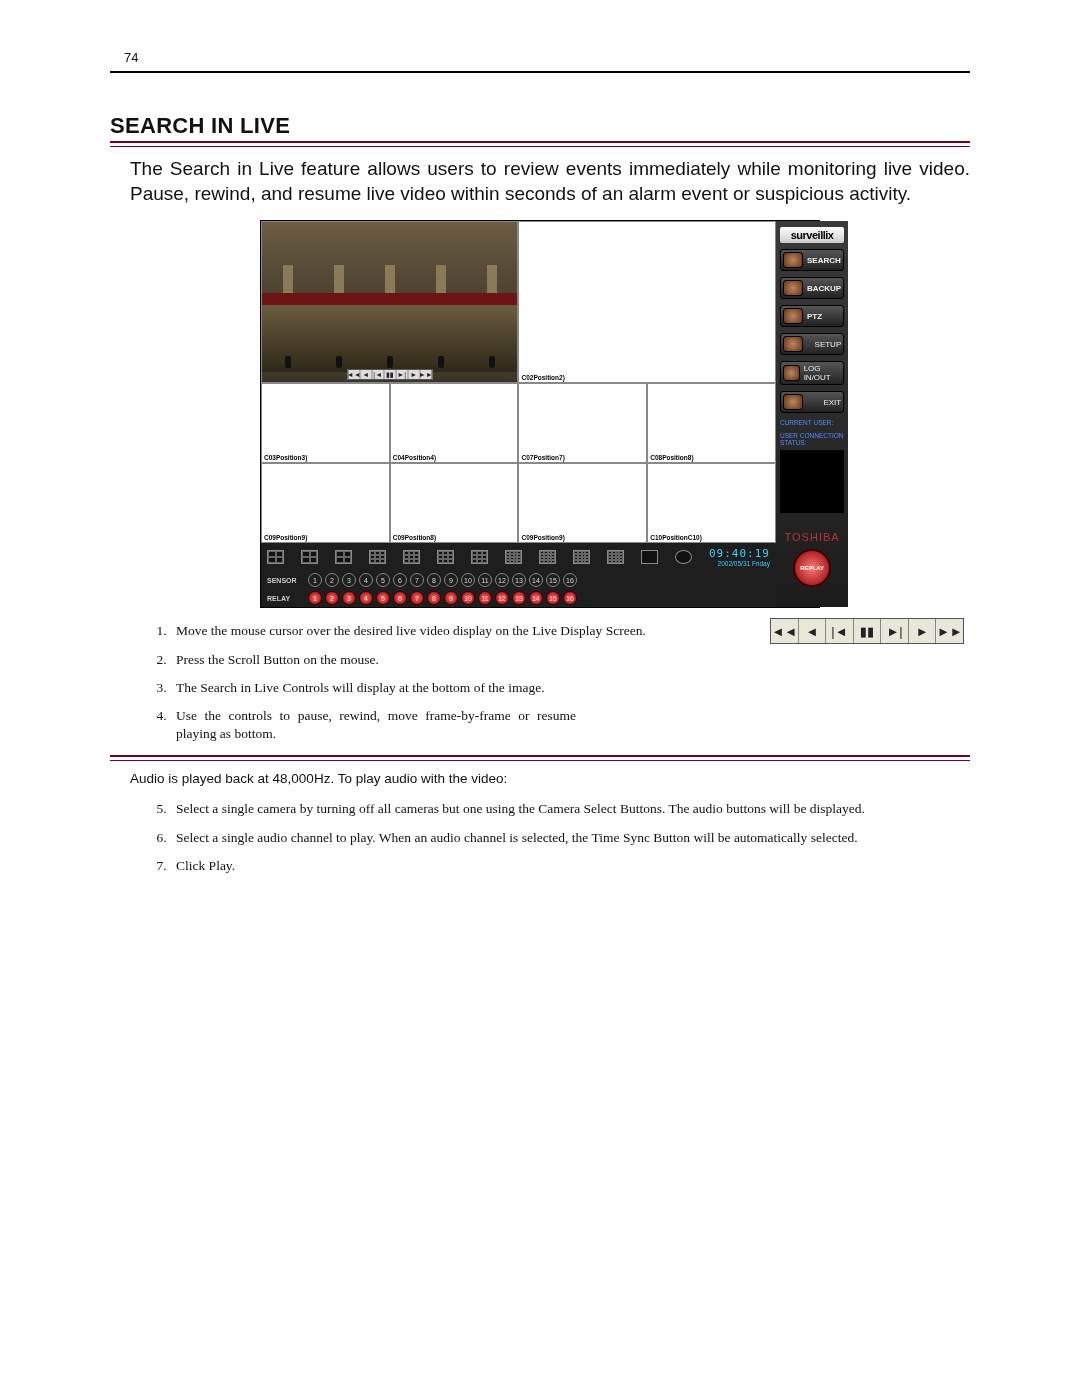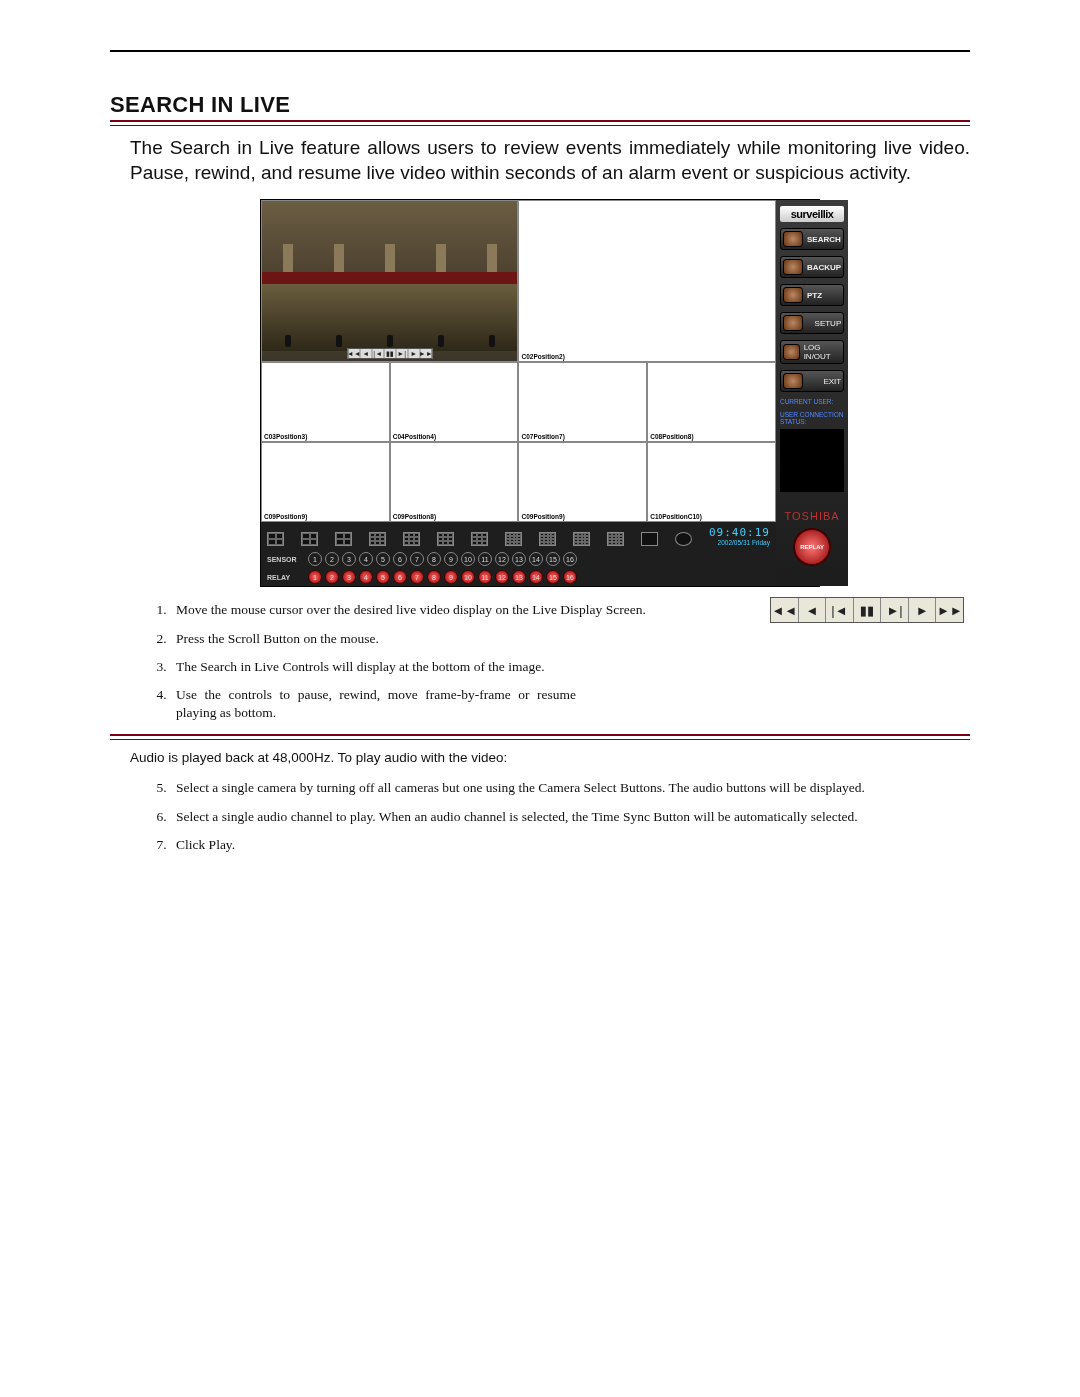--- a/index.html
+++ b/index.html
@@ -94,21 +94,21 @@
   .b-top{height:44%;background:linear-gradient(#6b5d43,#4e4231);display:flex;justify-content:space-around;align-items:flex-end;}
   .b-top .col{width:10px;height:28px;background:#8a7a5a;}
   .awn{height:12px;background:#6d1414;}
   .b-low{height:42%;background:linear-gradient(#6a5d3f,#2e2818);}
   .people{position:absolute;bottom:14px;left:0;right:0;display:flex;justify-content:space-around;}
   .people i{width:6px;height:12px;background:#111;border-radius:2px;}
   .pbr{position:absolute;bottom:2px;left:50%;transform:translateX(-50%);display:flex;background:#ddd;border:1px solid #555;}
   .pbr b{width:11px;height:9px;border-right:1px solid #888;display:flex;align-items:center;justify-content:center;color:#222;font-size:7px;font-weight:normal;}
   .pbr b:last-child{border-right:none;}
 
-  .layout-row{display:flex;align-items:flex-end;padding:4px 6px;gap:17px;}
+  .layout-row{display:flex;align-items:center;padding:4px 6px;gap:17px;}
   .lyt{width:15px;height:12px;border:1px solid #888;background:#111;display:grid;}
   .lyt.g2{grid-template:repeat(2,1fr)/repeat(2,1fr);}
   .lyt.g3{grid-template:repeat(3,1fr)/repeat(3,1fr);}
   .lyt.g4{grid-template:repeat(4,1fr)/repeat(4,1fr);}
   .lyt i{border:.5px solid #666;}
   .dstamp{margin-left:auto;text-align:right;}
   .dstamp .t{color:#4cf;font-family:monospace;font-size:11px;letter-spacing:1px;}
   .dstamp .d{color:#4cf;font-size:6.5px;}
 
   .sr-row{display:flex;align-items:center;padding:2px 6px;gap:3px;}
@@ -131,20 +131,21 @@
   }
   .controls-fig b:last-child{border-right:none;}
 
   .wrap34{overflow:hidden;}
   p.intro{margin:4px 0 10px 20px;font-size:13.5px;}
 </style>
 </head>
 <body>
 
 <div class="page">
+  <div class="page-number">74</div>
   <hr class="heavy">
 
   <h2 class="section">SEARCH IN LIVE</h2>
   <div class="dbl-rule"></div>
   <p class="lead">The Search in Live feature allows users to review events immediately while monitoring live video.  Pause, rewind, and resume live video within seconds of an alarm event or suspicious activity.</p>
 
   <div class="dvr">
     <div class="dvr-main">
       <div class="grid">
         <div class="cell big">

